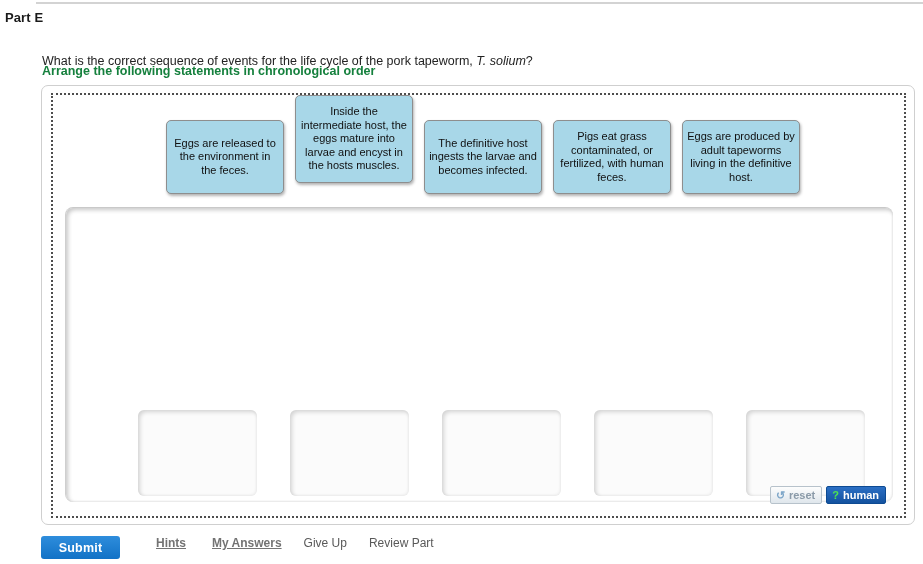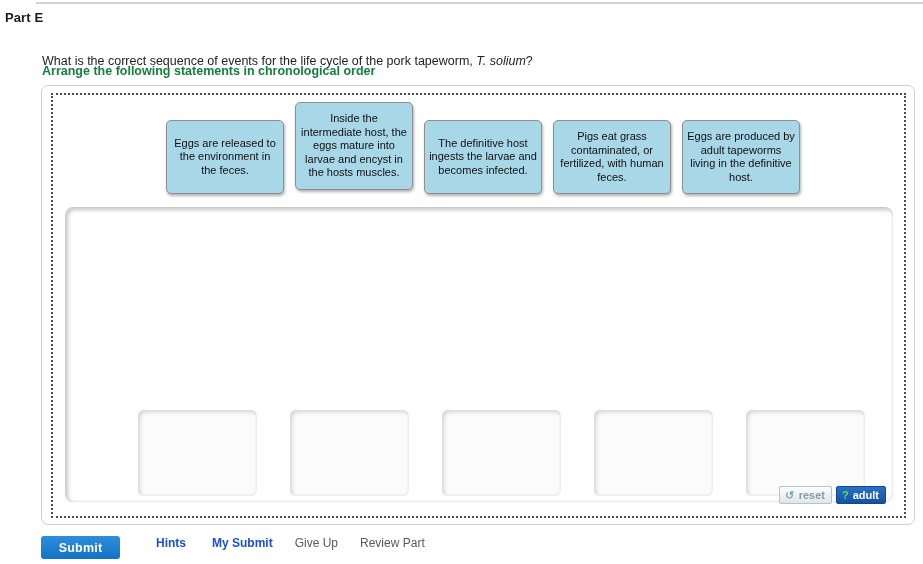--- a/index.html
+++ b/index.html
@@ -110,21 +110,21 @@
     padding: 5px 4px;
     box-shadow: 1px 2px 3px rgba(0,0,0,0.30);
     display: flex;
     align-items: center;
     justify-content: center;
     cursor: move;
     user-select: none;
   }
   .tile span { display: block; width: 100%; }
 
-  .tile-h-tall { height: 88px; top: 7px; }
+  .tile-h-tall { height: 88px; top: 0; }
   .tile-h-mid  { height: 74px; top: 25px; }
 
   
   .drop-surface {
     position: absolute;
     left: 12px;
     top: 112px;
     width: 828px;
     height: 295px;
     background: #ffffff;
@@ -218,21 +218,22 @@
     font-weight: bold;
     height: 23px;
     width: 79px;
     cursor: pointer;
     letter-spacing: 0.2px;
   }
   .footer-link {
     margin-left: 26px;
     font-size: 12px;
     font-weight: bold;
-    color: #1d4ed8;
+    color: #737373;
+    text-decoration: underline;
     cursor: pointer;
   }
   .footer-link:first-of-type { margin-left: 36px; }
   .footer-static {
     margin-left: 22px;
     font-size: 12px;
     font-weight: normal;
     color: #595959;
     cursor: default;
   }
@@ -277,26 +278,26 @@
       <div class="slot" style="left:680px;"><span></span></div>
     </div>
 
     <div class="tool-buttons">
       <div class="btn-small btn-reset">
         <span class="ico-reset">↻</span>
         <span>reset</span>
       </div>
       <div class="btn-small btn-help">
         <span class="ico-question">?</span>
-        <span>adult</span>
+        <span>human</span>
       </div>
     </div>
 
   </div>
 </div>
 
 <div class="footer-bar">
   <button class="submit-btn">Submit</button>
   <a class="footer-link">Hints</a>
-  <a class="footer-link">My Submit</a>
+  <a class="footer-link">My Answers</a>
   <span class="footer-static">Give Up</span>
   <span class="footer-static">Review Part</span>
 </div>
 
 </body></html>

